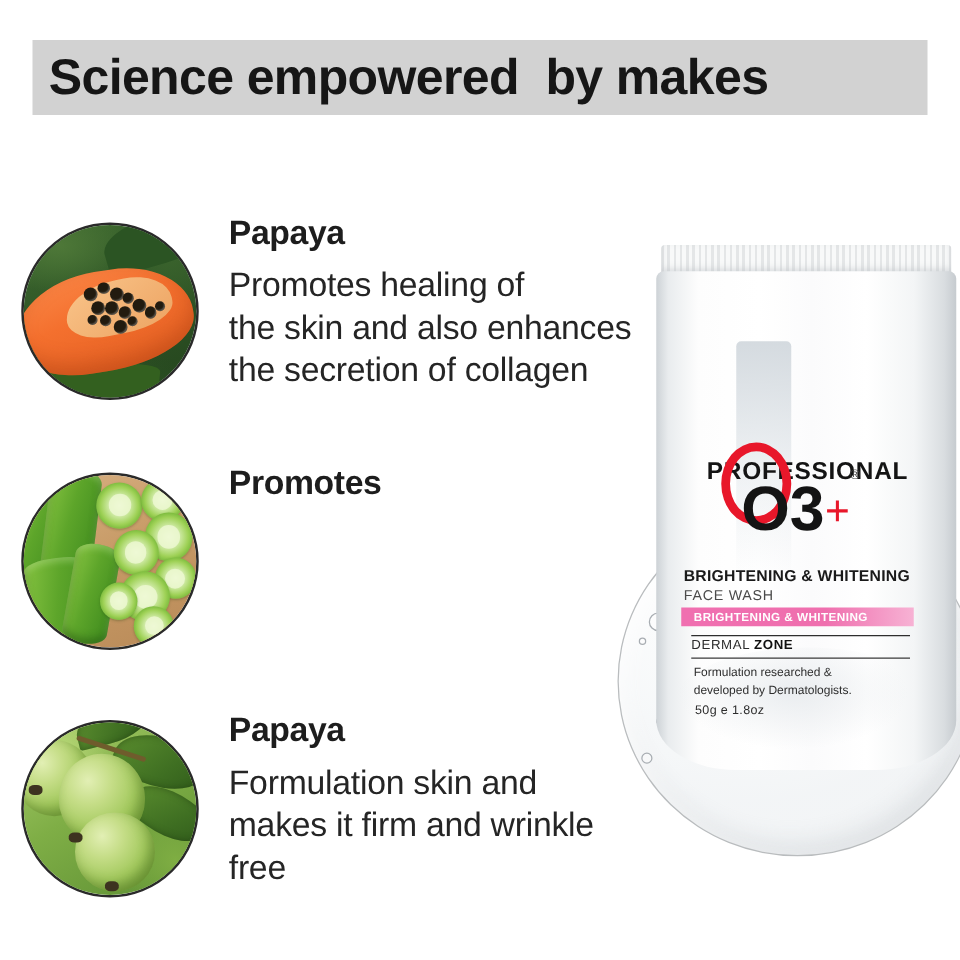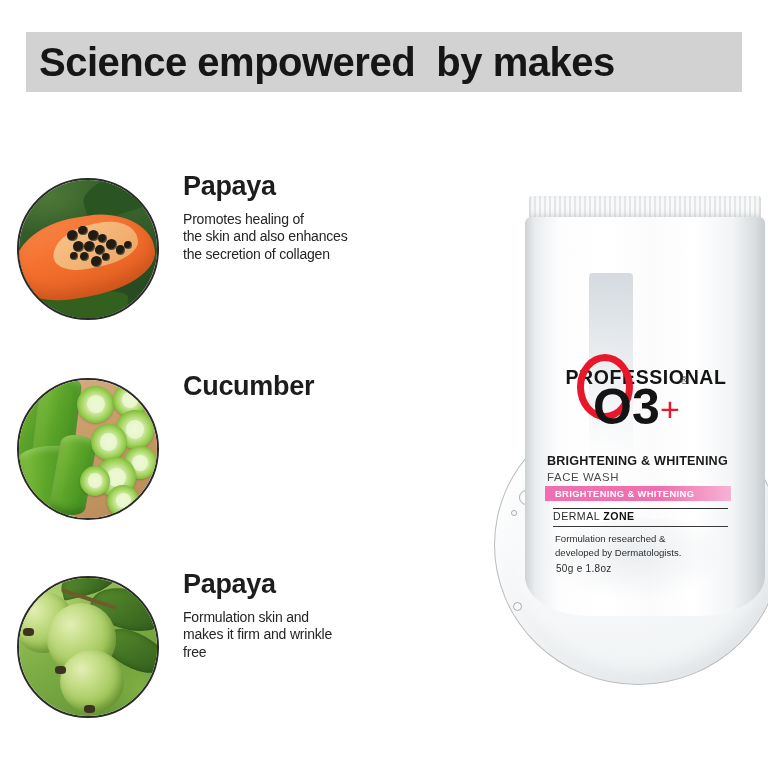--- a/index.html
+++ b/index.html
@@ -47,21 +47,21 @@
   .ingredient-copy{ position:absolute; left:183px; top:0; width:330px; }
   .ingredient-name{
     font-size:27px;
     font-weight:bold;
     color:#1d1d1d;
     letter-spacing:-0.3px;
     line-height:1.1;
   }
   .ingredient-desc{
     margin-top:9px;
-    font-size:14px;
+    font-size:27px;
     color:#252525;
     line-height:1.27;
     letter-spacing:-0.2px;
     white-space:pre-line;
   }
 
   
   .papaya-bg{
     position:absolute; inset:0;
     background:
@@ -306,21 +306,21 @@
       <div class="cuke-slice" style="left:68%;top:2%;width:25%;height:25%;"></div>
       <div class="cuke-slice" style="left:70%;top:22%;width:28%;height:28%;"></div>
       <div class="cuke-slice" style="left:52%;top:32%;width:26%;height:26%;"></div>
       <div class="cuke-slice" style="left:76%;top:48%;width:24%;height:24%;"></div>
       <div class="cuke-slice" style="left:56%;top:56%;width:29%;height:29%;"></div>
       <div class="cuke-slice" style="left:44%;top:62%;width:22%;height:22%;"></div>
       <div class="cuke-slice" style="left:64%;top:76%;width:23%;height:23%;"></div>
     </div>
   </div>
   <div class="ingredient-copy">
-    <div class="ingredient-name">Cucumber</div>
+    <div class="ingredient-name">Promotes</div>
   </div>
 </div>
 
 <div class="ingredient-row" id="row-guava">
   <div class="ingredient-photo">
     <div class="photo-inner">
       <div class="guava-bg"></div>
       <div class="guava-leaf" style="left:52%;top:8%;width:54%;height:30%;transform:rotate(22deg);"></div>
       <div class="guava-leaf" style="left:60%;top:40%;width:48%;height:26%;transform:rotate(36deg);"></div>
       <div class="guava-leaf" style="left:30%;top:-10%;width:44%;height:22%;transform:rotate(-14deg);"></div>

